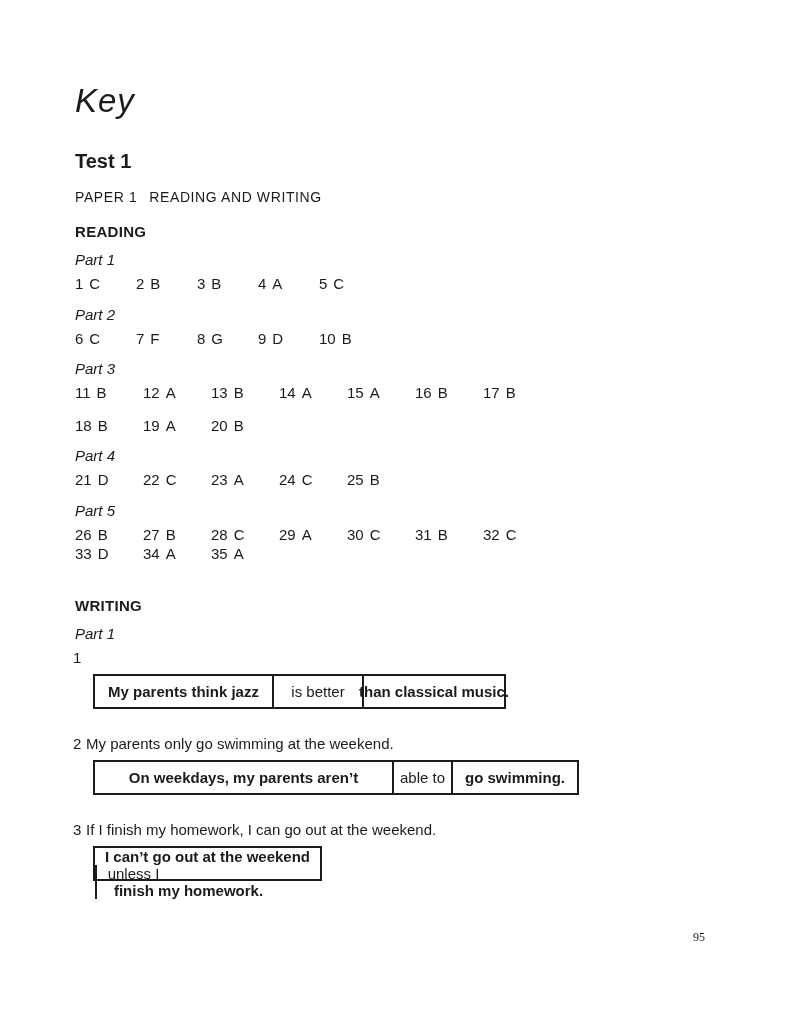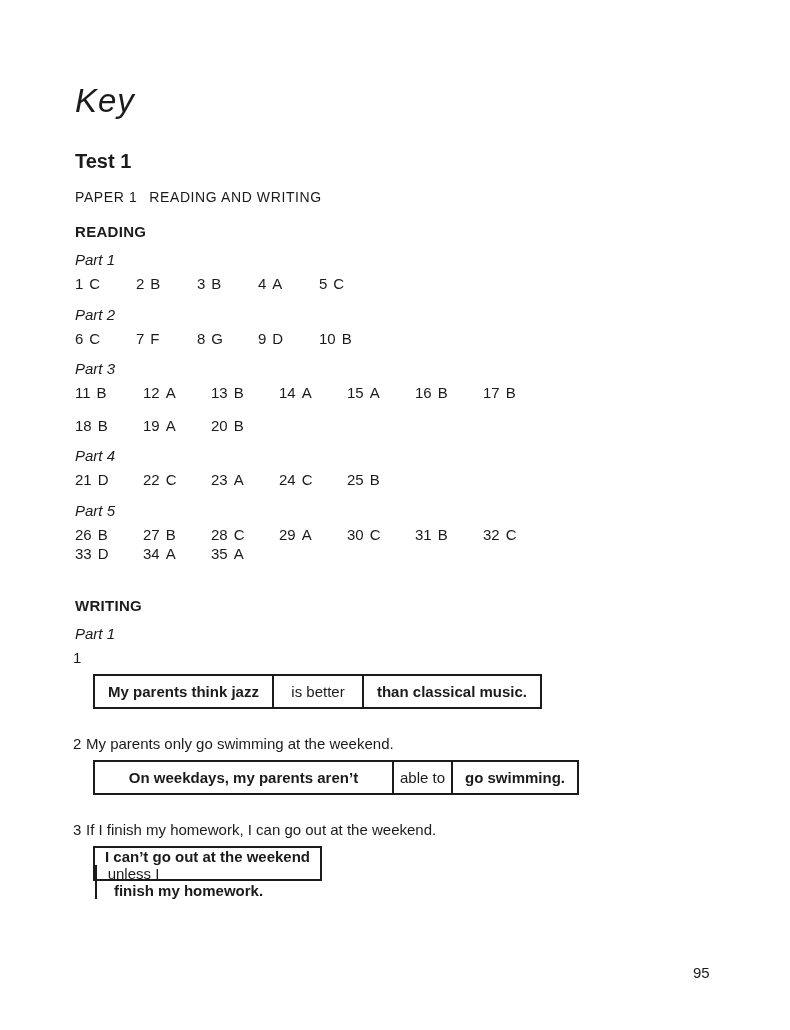--- a/index.html
+++ b/index.html
@@ -83,24 +83,25 @@
     align-items: center;
     justify-content: center;
     font-size: 15px;
     white-space: nowrap;
   }
   .w-cell.sep { border-left: 2px solid #1b1b1b; }
   .w-cell.bold { font-weight: 700; }
 
   .page-number {
     position: absolute;
-    top: 965px;
+    top: 930px;
     left: 693px;
-    font-size: 15px;
+    font-size: 12px;
     line-height: 15px;
+    font-family: Liberation Serif, serif;
   }
 </style>
 </head>
 <body>
 
 <div class="page" style="background: rgb(255, 255, 255); color: rgb(27, 27, 27);">
   <div class="content">
 
     <h1 class="key-title">Key</h1>
 
@@ -131,21 +132,21 @@
 
     <div class="part-label">Part 1</div>
 
     <div id="writing-items">
         <div class="w-sentence">
           <span class="w-num">1</span>
         </div>
         <div class="w-box" style="border-color: rgb(27, 27, 27);">
           <div class="w-cell bold" style="width: 177px;">My parents think jazz</div>
           <div class="w-cell sep" style="width: 90px; border-left-color: rgb(27, 27, 27);">is better</div>
-          <div class="w-cell bold sep" style="width: 178px; border-left-color: rgb(27, 27, 27);">than classical music.</div>
+          <div class="w-cell bold sep" style="width: 142px; border-left-color: rgb(27, 27, 27);">than classical music.</div>
         </div>
         <div class="w-sentence">
           <span class="w-num">2</span>
           <span class="w-text">My parents only go swimming at the weekend.</span>
         </div>
         <div class="w-box" style="border-color: rgb(27, 27, 27);">
           <div class="w-cell bold" style="width: 297px; border-radius: 11px;">On weekdays, my parents aren’t</div>
           <div class="w-cell sep" style="width: 59px; border-left-color: rgb(27, 27, 27);">able to</div>
           <div class="w-cell bold sep" style="width: 126px; border-left-color: rgb(27, 27, 27);">go swimming.</div>
         </div>

